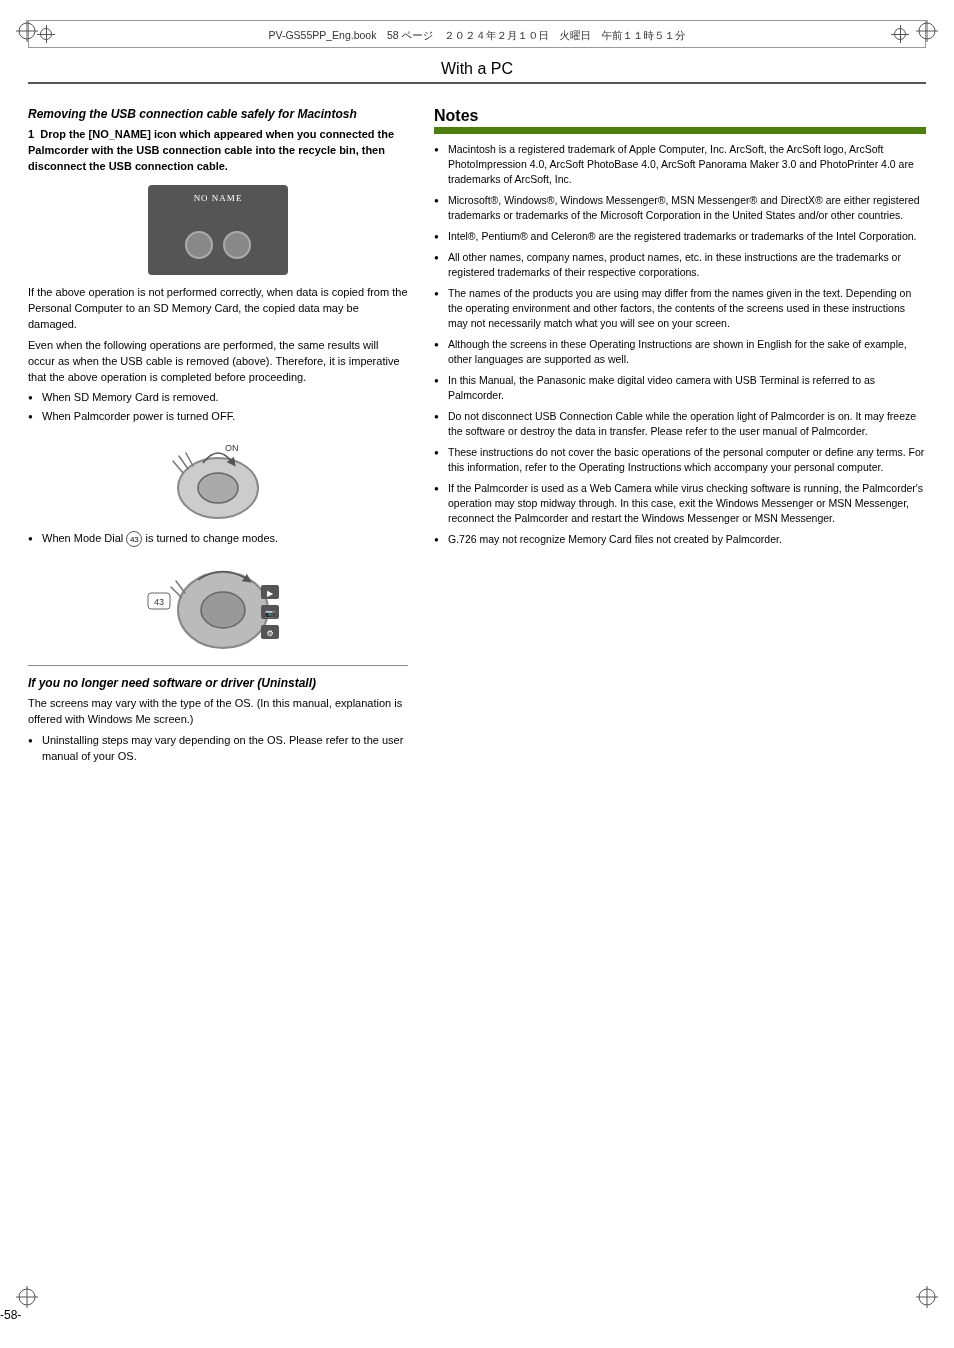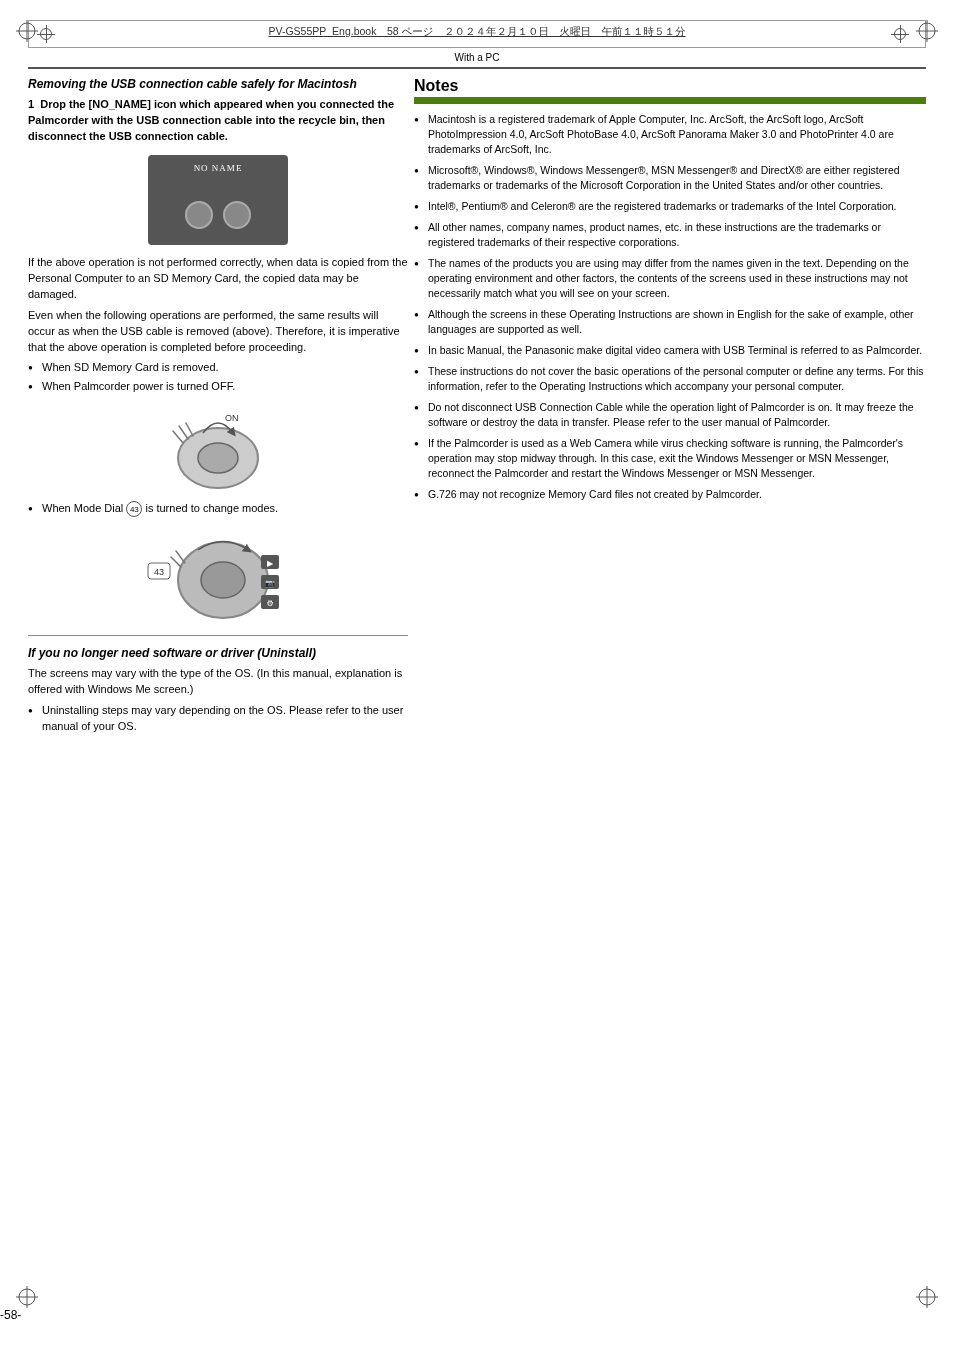--- a/index.html
+++ b/index.html
@@ -15,26 +15,26 @@
       width: 954px;
       min-height: 1348px;
       background: #fff;
       position: relative;
       padding: 20px 28px 20px 28px;
     }
     
     .header-bar {
       border: 1px solid #999;
       padding: 4px 8px;
+      margin-bottom: 8px;
       font-size: 10px;
       font-family: Arial, sans-serif;
       color: #333;
       display: flex;
-      align-items: flex-start;
-      text-decoration: underline;
+      align-items: flex-end;
     }
     .header-crosshair {
       width: 18px;
       height: 18px;
       position: relative;
       display: inline-block;
       margin-right: 8px;
       flex-shrink: 0;
     }
     .header-crosshair::before, .header-crosshair::after {
@@ -59,30 +59,30 @@
       transform: translate(-50%, -50%);
     }
     .header-text {
       flex: 1;
       text-align: center;
       font-size: 10.5px;
     }
     
     .page-title-bar {
       text-align: center;
-      font-size: 10px;
+      font-size: 16px;
       font-family: Arial, sans-serif;
       padding: 4px 0;
       border-bottom: 2px solid #555;
-      margin-bottom: 8px;
+      margin-bottom: 23px;
     }
     
     .content-area {
       display: flex;
-      gap: 6px;
+      gap: 26px;
     }
     .left-col {
       width: 380px;
       flex-shrink: 0;
     }
     .right-col {
       flex: 1;
     }
     
     .section-heading-italic {
@@ -372,23 +372,23 @@
 
       <div class="notes-heading">Notes</div>
 
       <div id="notes-bullets-container">
           <div class="notes-bullet">Macintosh is a registered trademark of Apple Computer, Inc. ArcSoft, the ArcSoft logo, ArcSoft PhotoImpression 4.0, ArcSoft PhotoBase 4.0, ArcSoft Panorama Maker 3.0 and PhotoPrinter 4.0 are trademarks of ArcSoft, Inc.</div>
           <div class="notes-bullet">Microsoft®, Windows®, Windows Messenger®, MSN Messenger® and DirectX® are either registered trademarks or trademarks of the Microsoft Corporation in the United States and/or other countries.</div>
           <div class="notes-bullet">Intel®, Pentium® and Celeron® are the registered trademarks or trademarks of the Intel Corporation.</div>
           <div class="notes-bullet">All other names, company names, product names, etc. in these instructions are the trademarks or registered trademarks of their respective corporations.</div>
           <div class="notes-bullet">The names of the products you are using may differ from the names given in the text. Depending on the operating environment and other factors, the contents of the screens used in these instructions may not necessarily match what you will see on your screen.</div>
           <div class="notes-bullet">Although the screens in these Operating Instructions are shown in English for the sake of example, other languages are supported as well.</div>
-          <div class="notes-bullet">In basic Manual, the Panasonic make digital video camera with USB Terminal is referred to as Palmcorder.</div>
+          <div class="notes-bullet">In this Manual, the Panasonic make digital video camera with USB Terminal is referred to as Palmcorder.</div>
+          <div class="notes-bullet">Do not disconnect USB Connection Cable while the operation light of Palmcorder is on. It may freeze the software or destroy the data in transfer. Please refer to the user manual of Palmcorder.</div>
           <div class="notes-bullet">These instructions do not cover the basic operations of the personal computer or define any terms. For this information, refer to the Operating Instructions which accompany your personal computer.</div>
-          <div class="notes-bullet">Do not disconnect USB Connection Cable while the operation light of Palmcorder is on. It may freeze the software or destroy the data in transfer. Please refer to the user manual of Palmcorder.</div>
           <div class="notes-bullet">If the Palmcorder is used as a Web Camera while virus checking software is running, the Palmcorder's operation may stop midway through. In this case, exit the Windows Messenger or MSN Messenger, reconnect the Palmcorder and restart the Windows Messenger or MSN Messenger.</div>
           <div class="notes-bullet">G.726 may not recognize Memory Card files not created by Palmcorder.</div>
         </div>
 
     </div>
 
   </div>
 
   <div class="footer-area">
     <span class="page-number">-58-</span>

